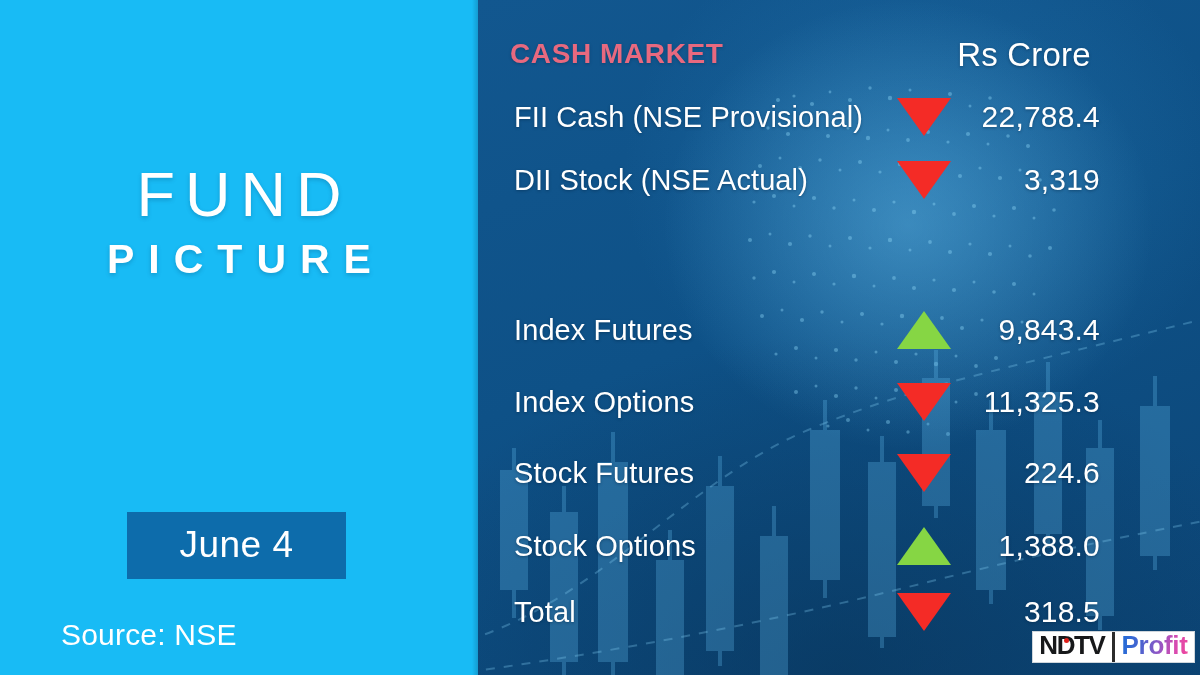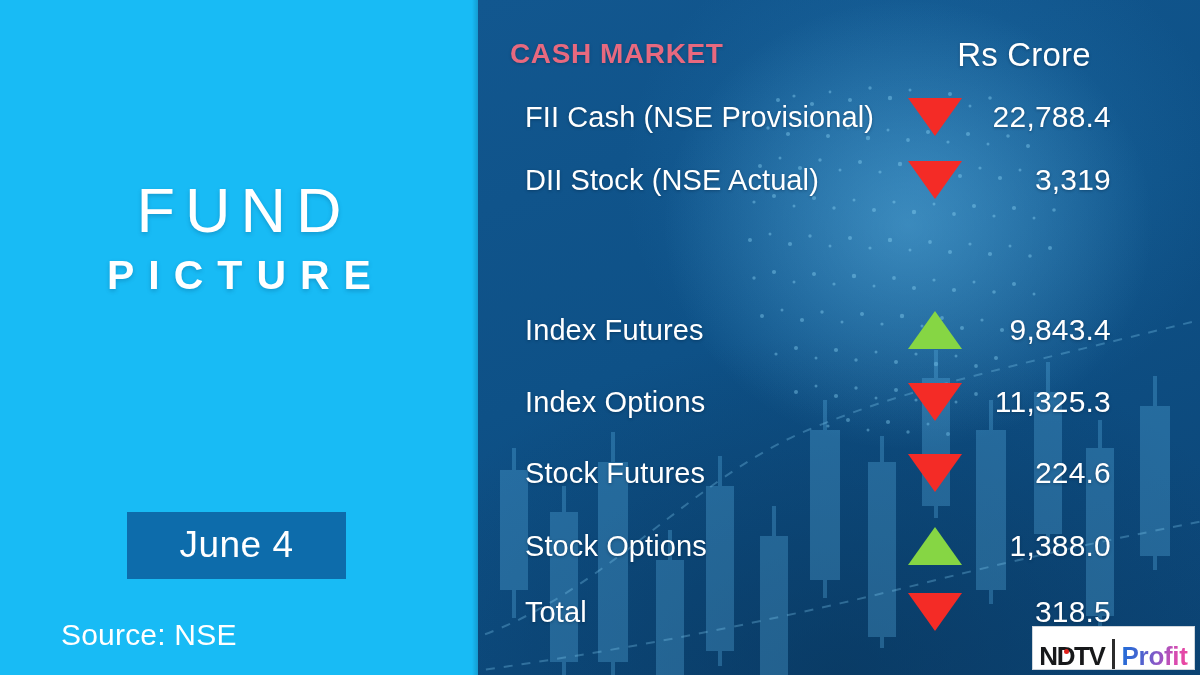--- a/index.html
+++ b/index.html
@@ -25,21 +25,21 @@
     overflow:hidden;
   }
   .left-panel::after{
     content:"";
     position:absolute; right:0; top:0; bottom:0; width:6px;
     background:linear-gradient(to right, rgba(0,0,0,0) 0%, rgba(8,60,100,.25) 100%);
   }
   .brand {
     position:absolute;
     left:0; right:0;
-    top:172px;
+    top:156px;
     text-align:center;
     color:#ffffff;
     user-select:none;
   }
   .brand-fund{
     display:block;
     font-size:63px;
     font-weight:300;
     letter-spacing:10px;
     line-height:76px;
@@ -101,21 +101,21 @@
     background:
       radial-gradient(ellipse 60% 55% at 62% 26%, rgba(56,150,210,.30) 0%, rgba(56,150,210,0) 70%),
       radial-gradient(ellipse 90% 70% at 50% 100%, rgba(7,49,85,.55) 0%, rgba(7,49,85,0) 72%),
       linear-gradient(160deg, #12578f 0%, #0e5187 45%, #0c4576 100%);
     overflow:hidden;
   }
   .bg-art{ position:absolute; inset:0; pointer-events:none; }
 
   .row{
     position:absolute;
-    left:11px; right:0;
+    left:0; right:0;
     height:44px;
     display:flex;
     align-items:center;
   }
   .row-label{
     position:absolute;
     left:36px;
     color:#ffffff;
     font-size:29px;
     font-weight:400;
@@ -167,25 +167,25 @@
     color:#ffffff;
     font-size:33px;
     font-weight:400;
     letter-spacing:.2px;
     text-shadow:0 1px 3px rgba(4,36,64,.45);
   }
 
   
   .logo{
     position:absolute;
-    right:5px; bottom:5px;
-    width:163px; height:44px;
+    right:5px; bottom:12px;
+    width:163px; height:32px;
     background:#ffffff;
     display:flex;
-    align-items:flex-end;
+    align-items:flex-start;
     justify-content:center;
     gap:7px;
     border:1px solid #cfd6dc;
   }
   .logo-ndtv{
     font-size:26px;
     font-weight:700;
     letter-spacing:-1.4px;
     color:#17181a;
     font-family:"Liberation Sans", sans-serif;

